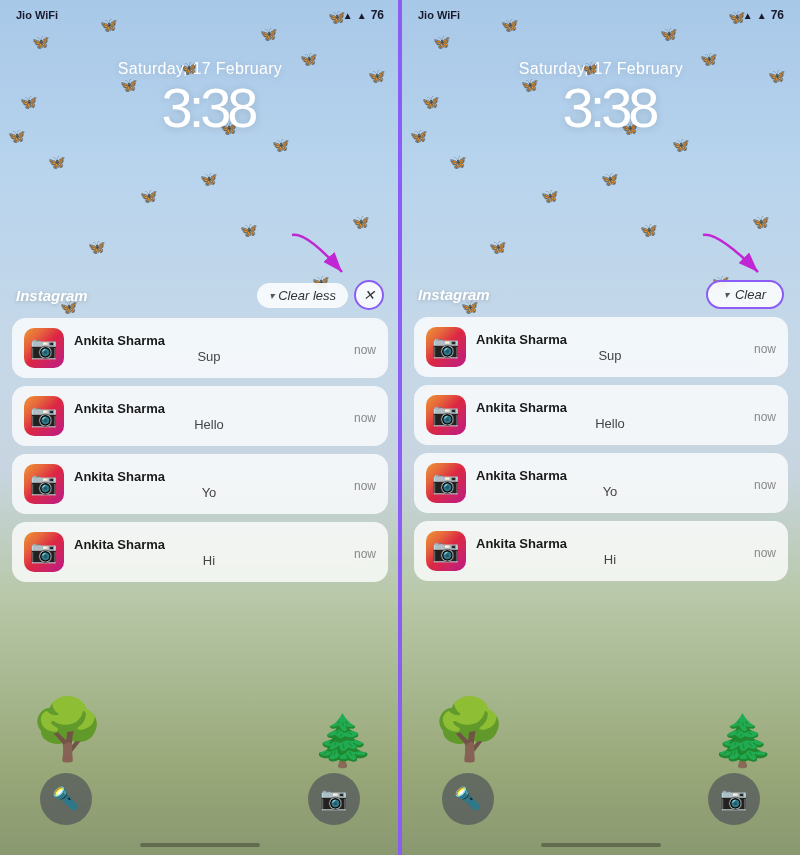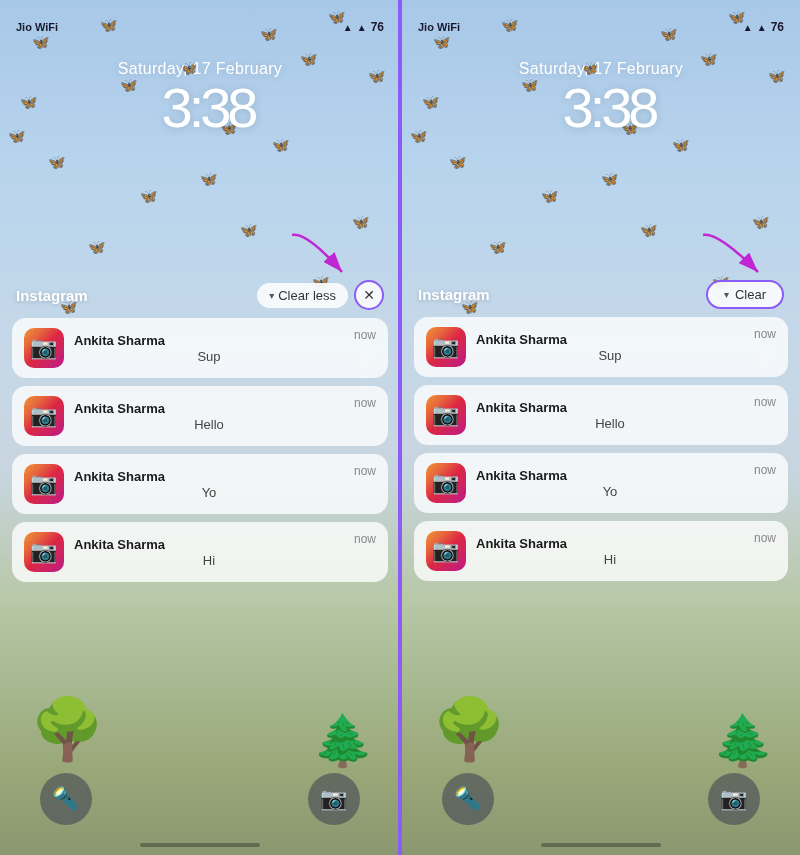--- a/index.html
+++ b/index.html
@@ -43,21 +43,21 @@
     .butterfly {
       position: absolute;
       font-size: 14px;
       opacity: 0.85;
       z-index: 1;
       pointer-events: none;
     }
 
     .status-bar {
       position: absolute;
-      top: 20px;
+      top: 8px;
       left: 0; right: 0;
       display: flex;
       justify-content: space-between;
       align-items: center;
       padding: 0 16px;
       z-index: 10;
       color: #1a1a2e;
       font-size: 12px;
       font-weight: 600;
     }
@@ -102,20 +102,21 @@
       right: 12px;
       z-index: 10;
     }
 
     .notif-header {
       display: flex;
       align-items: center;
       justify-content: space-between;
       margin-bottom: 8px;
       padding: 0 4px;
+      font-style: italic;
     }
 
     .notif-app-name {
       color: white;
       font-size: 15px;
       font-weight: 600;
       text-shadow: 0 1px 4px rgba(0,0,0,0.2);
     }
 
     .notif-actions {
@@ -216,20 +217,21 @@
       font-size: 13px;
       color: #444;
       margin-top: 1px;
       text-align: center;
     }
 
     .notif-time {
       font-size: 12px;
       color: #888;
       align-self: flex-start;
+      margin-top: 15px;
     }
 
     .bottom-bar {
       position: absolute;
       bottom: 30px;
       left: 0; right: 0;
       display: flex;
       justify-content: space-between;
       padding: 0 40px;
       z-index: 10;

